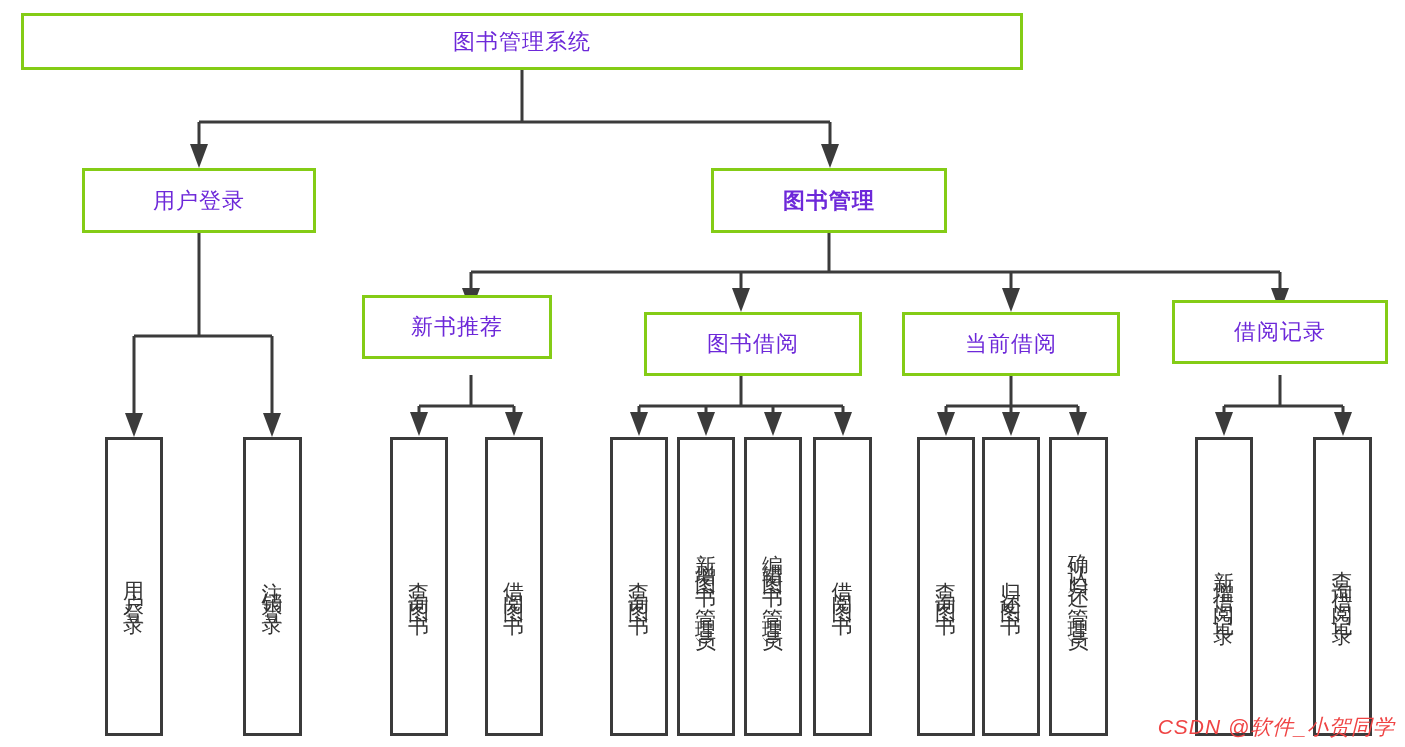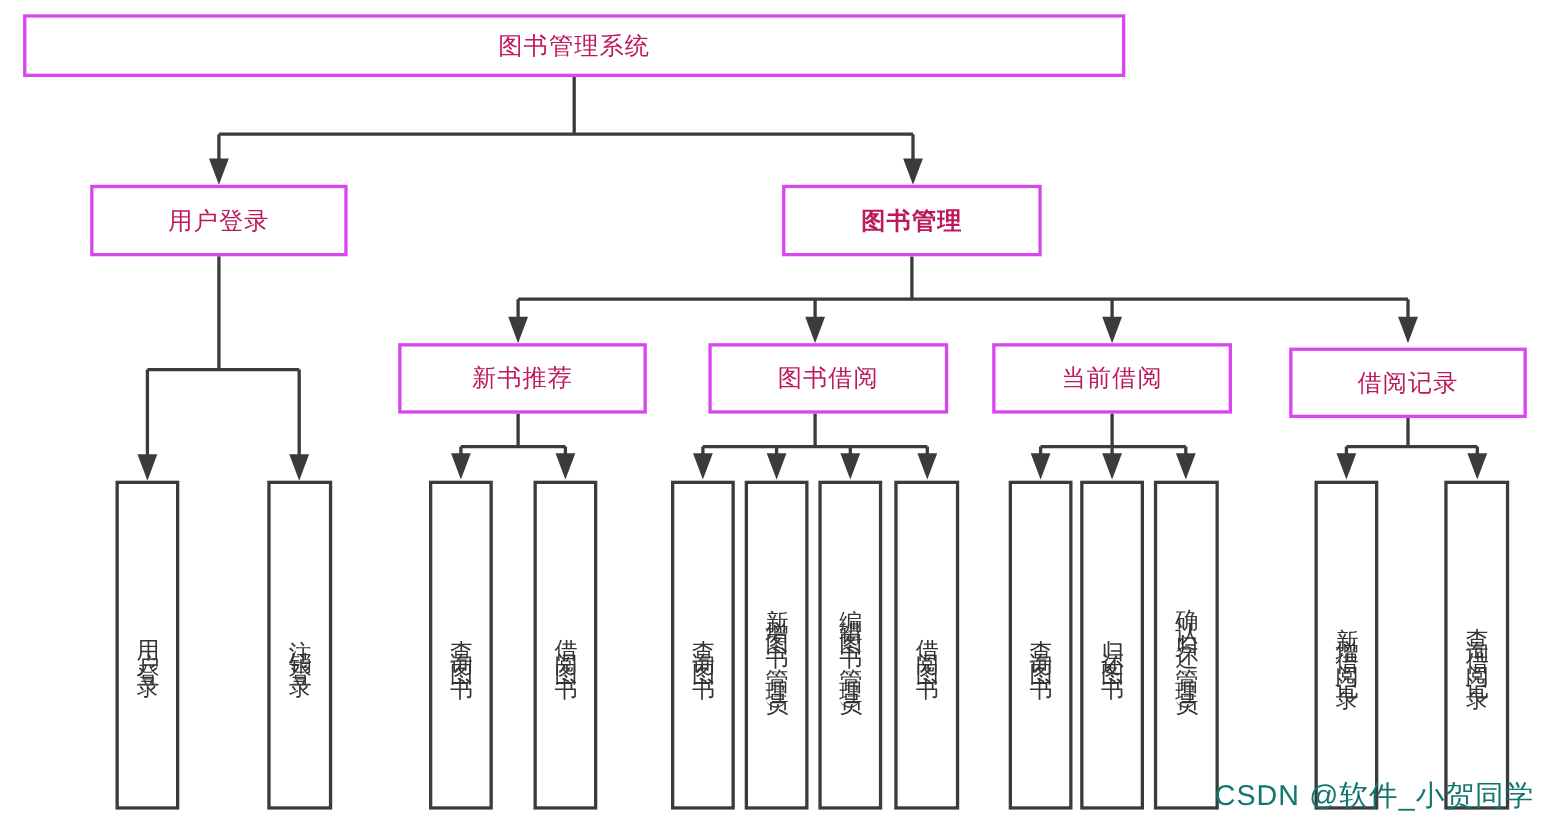--- a/index.html
+++ b/index.html
@@ -7,26 +7,26 @@
     position:relative;
     width:1405px;height:747px;
     background:#ffffff;
     font-family:"Liberation Sans","DejaVu Sans",sans-serif;
     overflow:hidden;
   }
   #wires{position:absolute;left:0;top:0;width:1405px;height:747px;}
   .node{
     position:absolute;
     box-sizing:border-box;
-    border:3px solid #d946ef;
+    border:3px solid #84cc16;
     background:#ffffff;
     display:flex;
     align-items:center;
     justify-content:center;
-    color:#be185d;
+    color:#6d28d9;
     font-size:22px;
     letter-spacing:1px;
     white-space:nowrap;
   }
   .vnode{
     position:absolute;
     box-sizing:border-box;
     border:3px solid #3b3b3b;
     background:#ffffff;
     display:flex;
@@ -39,24 +39,25 @@
     writing-mode:vertical-rl;
     text-orientation:mixed;
     letter-spacing:11px;
     line-height:1;
     display:block;
   }
   #watermark{
     position:absolute;
     right:10px;
     bottom:6px;
-    font-size:26px;
-    color:#0f766e;
+    font-size:21px;
+    color:#ef4444;
     letter-spacing:1px;
     z-index:5;
+    font-style:italic;
   }
   .wire{stroke:#3b3b3b;stroke-width:3;fill:none;}
   .arrow{fill:#3b3b3b;stroke:none;}
 </style>
 </head>
 <body>
 
 <div id="canvas">
 
   <svg id="wires" viewBox="0 0 1405 747" xmlns="http://www.w3.org/2000/svg">
@@ -107,24 +108,24 @@
       <path class="arrow" d="M1224 436 L1215 412 H1233 Z"></path>
       <path class="arrow" d="M1343 436 L1334 412 H1352 Z"></path>
     </g>
   </svg>
 
   <div class="node" style="left:21px;top:13px;width:1002px;height:57px;">图书管理系统</div>
 
   <div class="node" style="left:82px;top:168px;width:234px;height:65px;">用户登录</div>
   <div class="node" style="left:711px;top:168px;width:236px;height:65px;font-weight:bold;">图书管理</div>
 
-  <div class="node" style="left:362px;top:312px;width:226px;height:64px;">新书推荐</div>
+  <div class="node" style="left:362px;top:295px;width:190px;height:64px;">新书推荐</div>
   <div class="node" style="left:632px;top:312px;width:218px;height:64px;margin-left:12px;">图书借阅</div>
   <div class="node" style="left:902px;top:312px;width:218px;height:64px;">当前借阅</div>
-  <div class="node" style="left:1172px;top:316px;width:216px;height:64px;">借阅记录</div>
+  <div class="node" style="left:1172px;top:300px;width:216px;height:64px;">借阅记录</div>
 
   <div class="vnode" style="left:105px;top:437px;width:58px;height:299px;">
     <span>用户登录</span>
   </div>
   <div class="vnode" style="left:243px;top:437px;width:59px;height:299px;">
     <span>注销登录</span>
   </div>
 
   <div class="vnode" style="left:390px;top:437px;width:58px;height:299px;">
     <span>查询图书</span>

